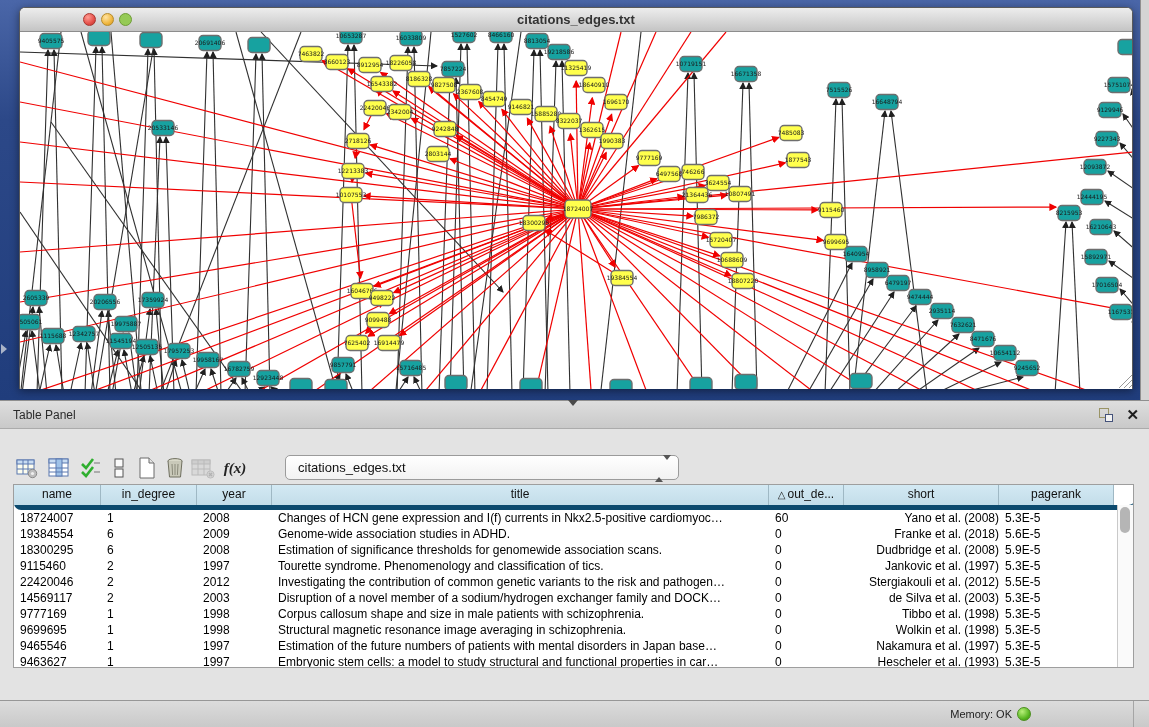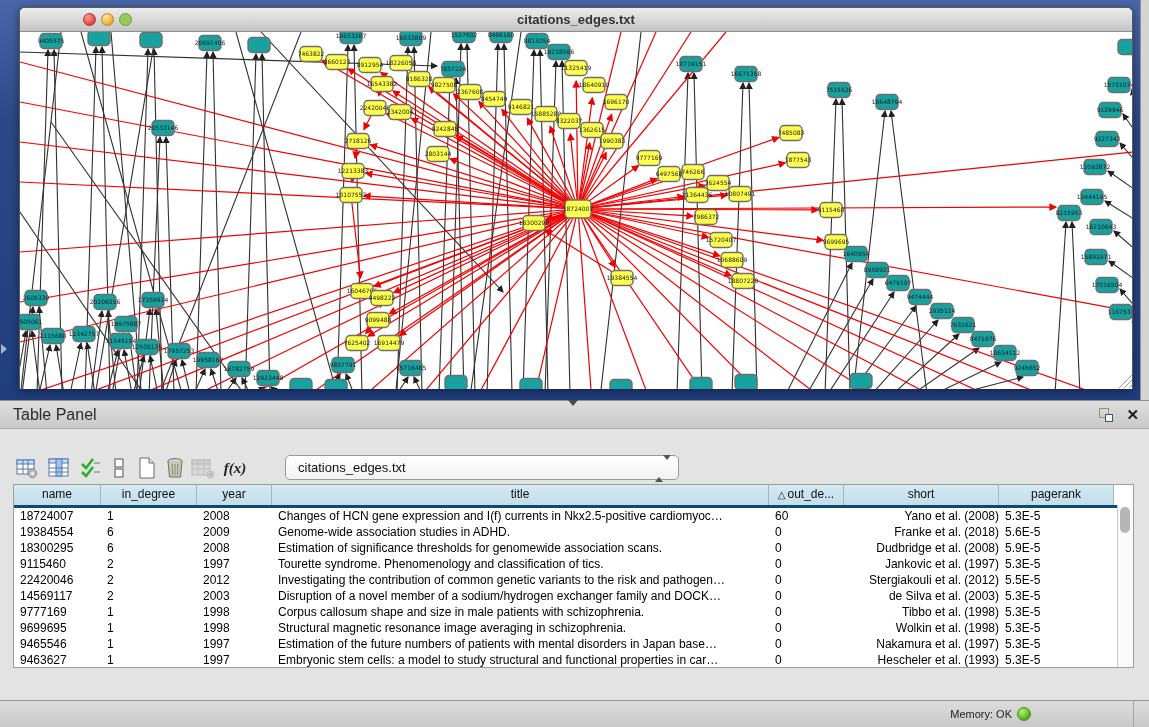--- a/index.html
+++ b/index.html
@@ -49,21 +49,21 @@
   .be{stroke:#303030;stroke-width:1.1;fill:none;}
   .nlabel{font-family:"DejaVu Sans",sans-serif;font-size:6px;fill:#1a1a1a;text-anchor:middle;}
   .grip-line{stroke:#9a9a9a;stroke-width:1;}
   
   .table-panel{position:absolute;left:0;top:400px;width:1149px;height:300px;background:#e3e3e3;}
   .panel-titlebar{
     position:relative;height:29px;box-sizing:border-box;
     background:linear-gradient(180deg,#dedede,#c9c9c9);
     border-top:1px solid #8f8f8f;border-bottom:1px solid #ababab;
   }
-  .panel-title{position:absolute;left:13px;top:0;line-height:28px;font-size:16px;color:#2b2b2b;}
+  .panel-title{position:absolute;left:13px;top:0;line-height:28px;font-size:12px;color:#2b2b2b;}
   .grip-notch{position:absolute;left:568px;top:-1px;width:0;height:0;
     border-left:5px solid transparent;border-right:5px solid transparent;border-top:6px solid #4a4a4a;}
   .float-btn{position:absolute;right:36px;top:7px;width:14px;height:14px;cursor:pointer;}
   .float-btn .sq1{position:absolute;left:0;top:0;width:8px;height:8px;border:1px solid #9a9466;background:transparent;}
   .float-btn .sq2{position:absolute;right:0;bottom:0;width:6px;height:6px;border:1px solid #44527a;background:#f2f2f2;}
   .close-btn{position:absolute;right:10px;top:4px;font-size:15px;font-weight:bold;color:#1d1d1d;cursor:pointer;line-height:20px;}
   .panel-body{position:relative;height:269px;}
   
   .ptoolbar{position:absolute;left:0;top:8px;width:100%;height:52px;padding-left:24px;}
   .tbtn{position:absolute;top:18px;width:26px;height:26px;border:none;background:transparent;padding:0;cursor:pointer;}
@@ -76,21 +76,21 @@
   }
   .combo-text{position:absolute;left:12px;top:0;line-height:23px;font-size:13px;color:#111;}
   .combo-arrows{position:absolute;right:14px;top:4px;width:9px;}
   .combo-arrows .up{width:0;height:0;margin:0 auto 2px;border-left:4px solid transparent;border-right:4px solid transparent;border-bottom:5px solid #555;}
   .combo-arrows .dn{width:0;height:0;margin:0 auto;border-left:4px solid transparent;border-right:4px solid transparent;border-top:5px solid #555;}
   
   .dtable{
     position:absolute;left:13px;top:55px;width:1121px;height:184px;box-sizing:border-box;
     background:#fff;border:1px solid #9e9e9e;overflow:hidden;
   }
-  .thead{display:flex;height:20px;border-bottom:3px solid #0c4a6e;}
+  .thead{display:flex;height:20px;border-bottom:5px solid #0c4a6e;border-radius:7px;}
   .th{
     box-sizing:border-box;height:20px;line-height:19px;text-align:center;
     font-size:12px;color:#111;background:linear-gradient(180deg,#d3e9f3,#c3dde9);
     border-right:1px solid #9fb8c4;overflow:hidden;white-space:nowrap;
   }
   .sort-tri{font-size:10px;color:#222;margin-right:2px;}
   .trow{display:flex;height:16px;}
   .td{
     box-sizing:border-box;height:16px;line-height:16px;font-size:12px;color:#000;
     padding:0 0 0 6px;overflow:hidden;white-space:nowrap;

